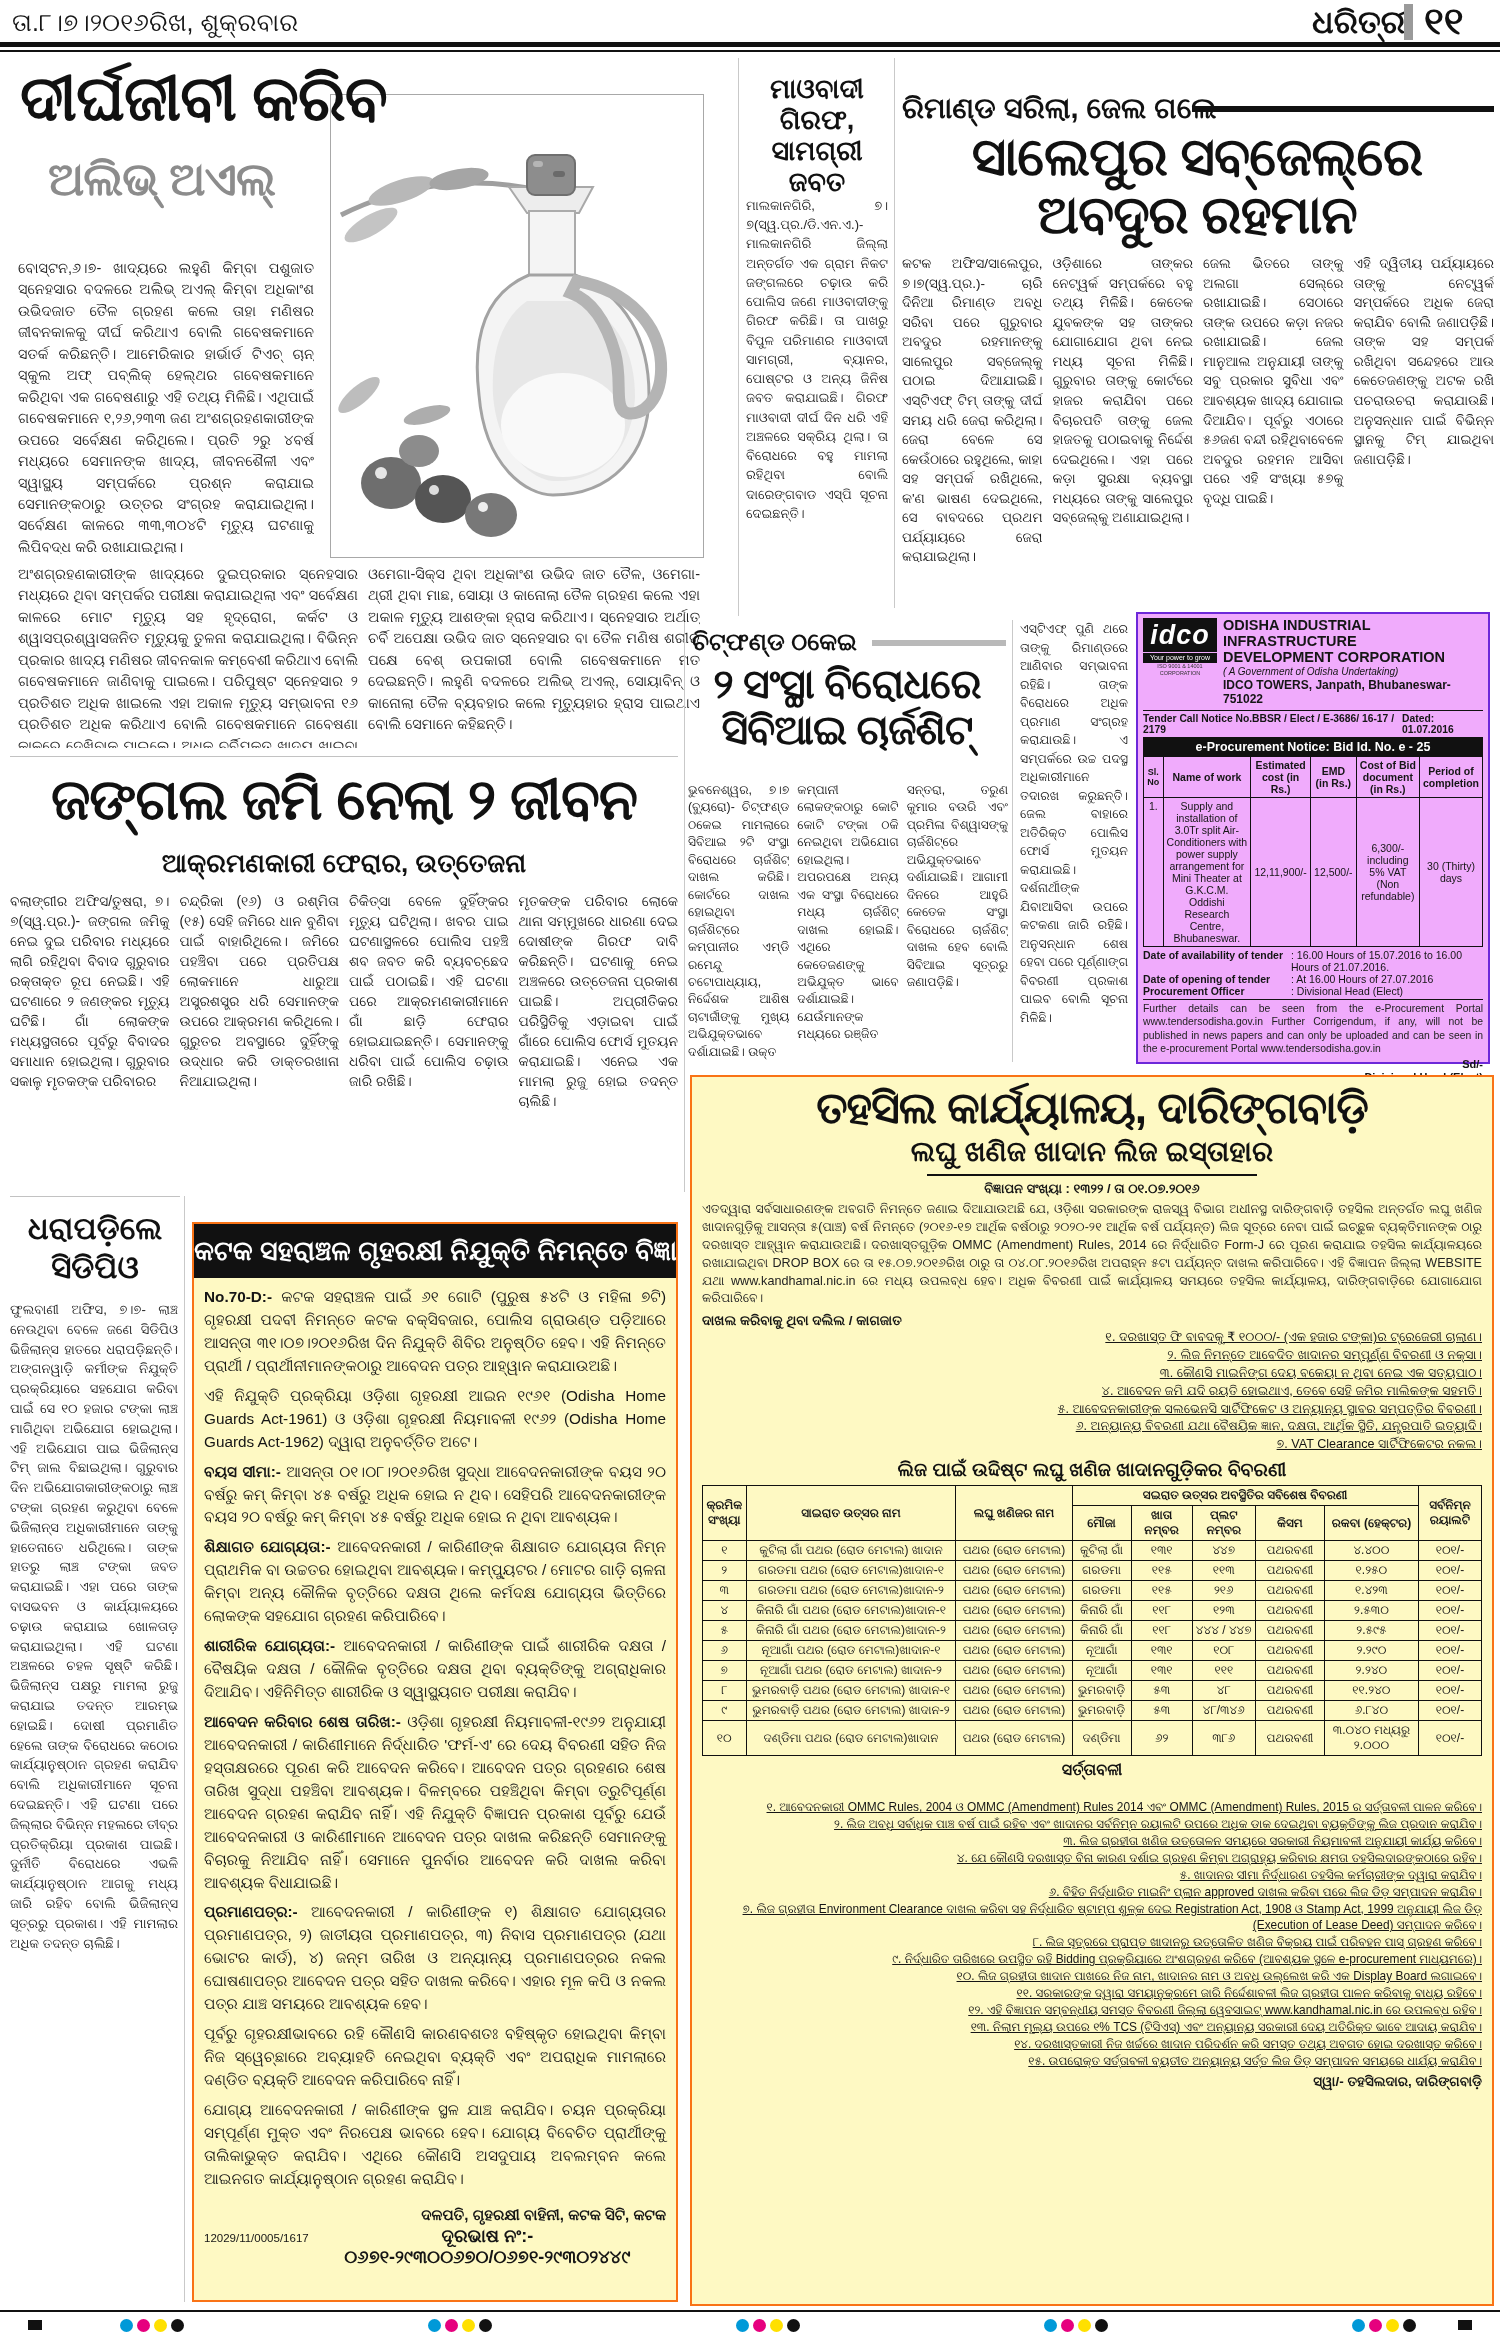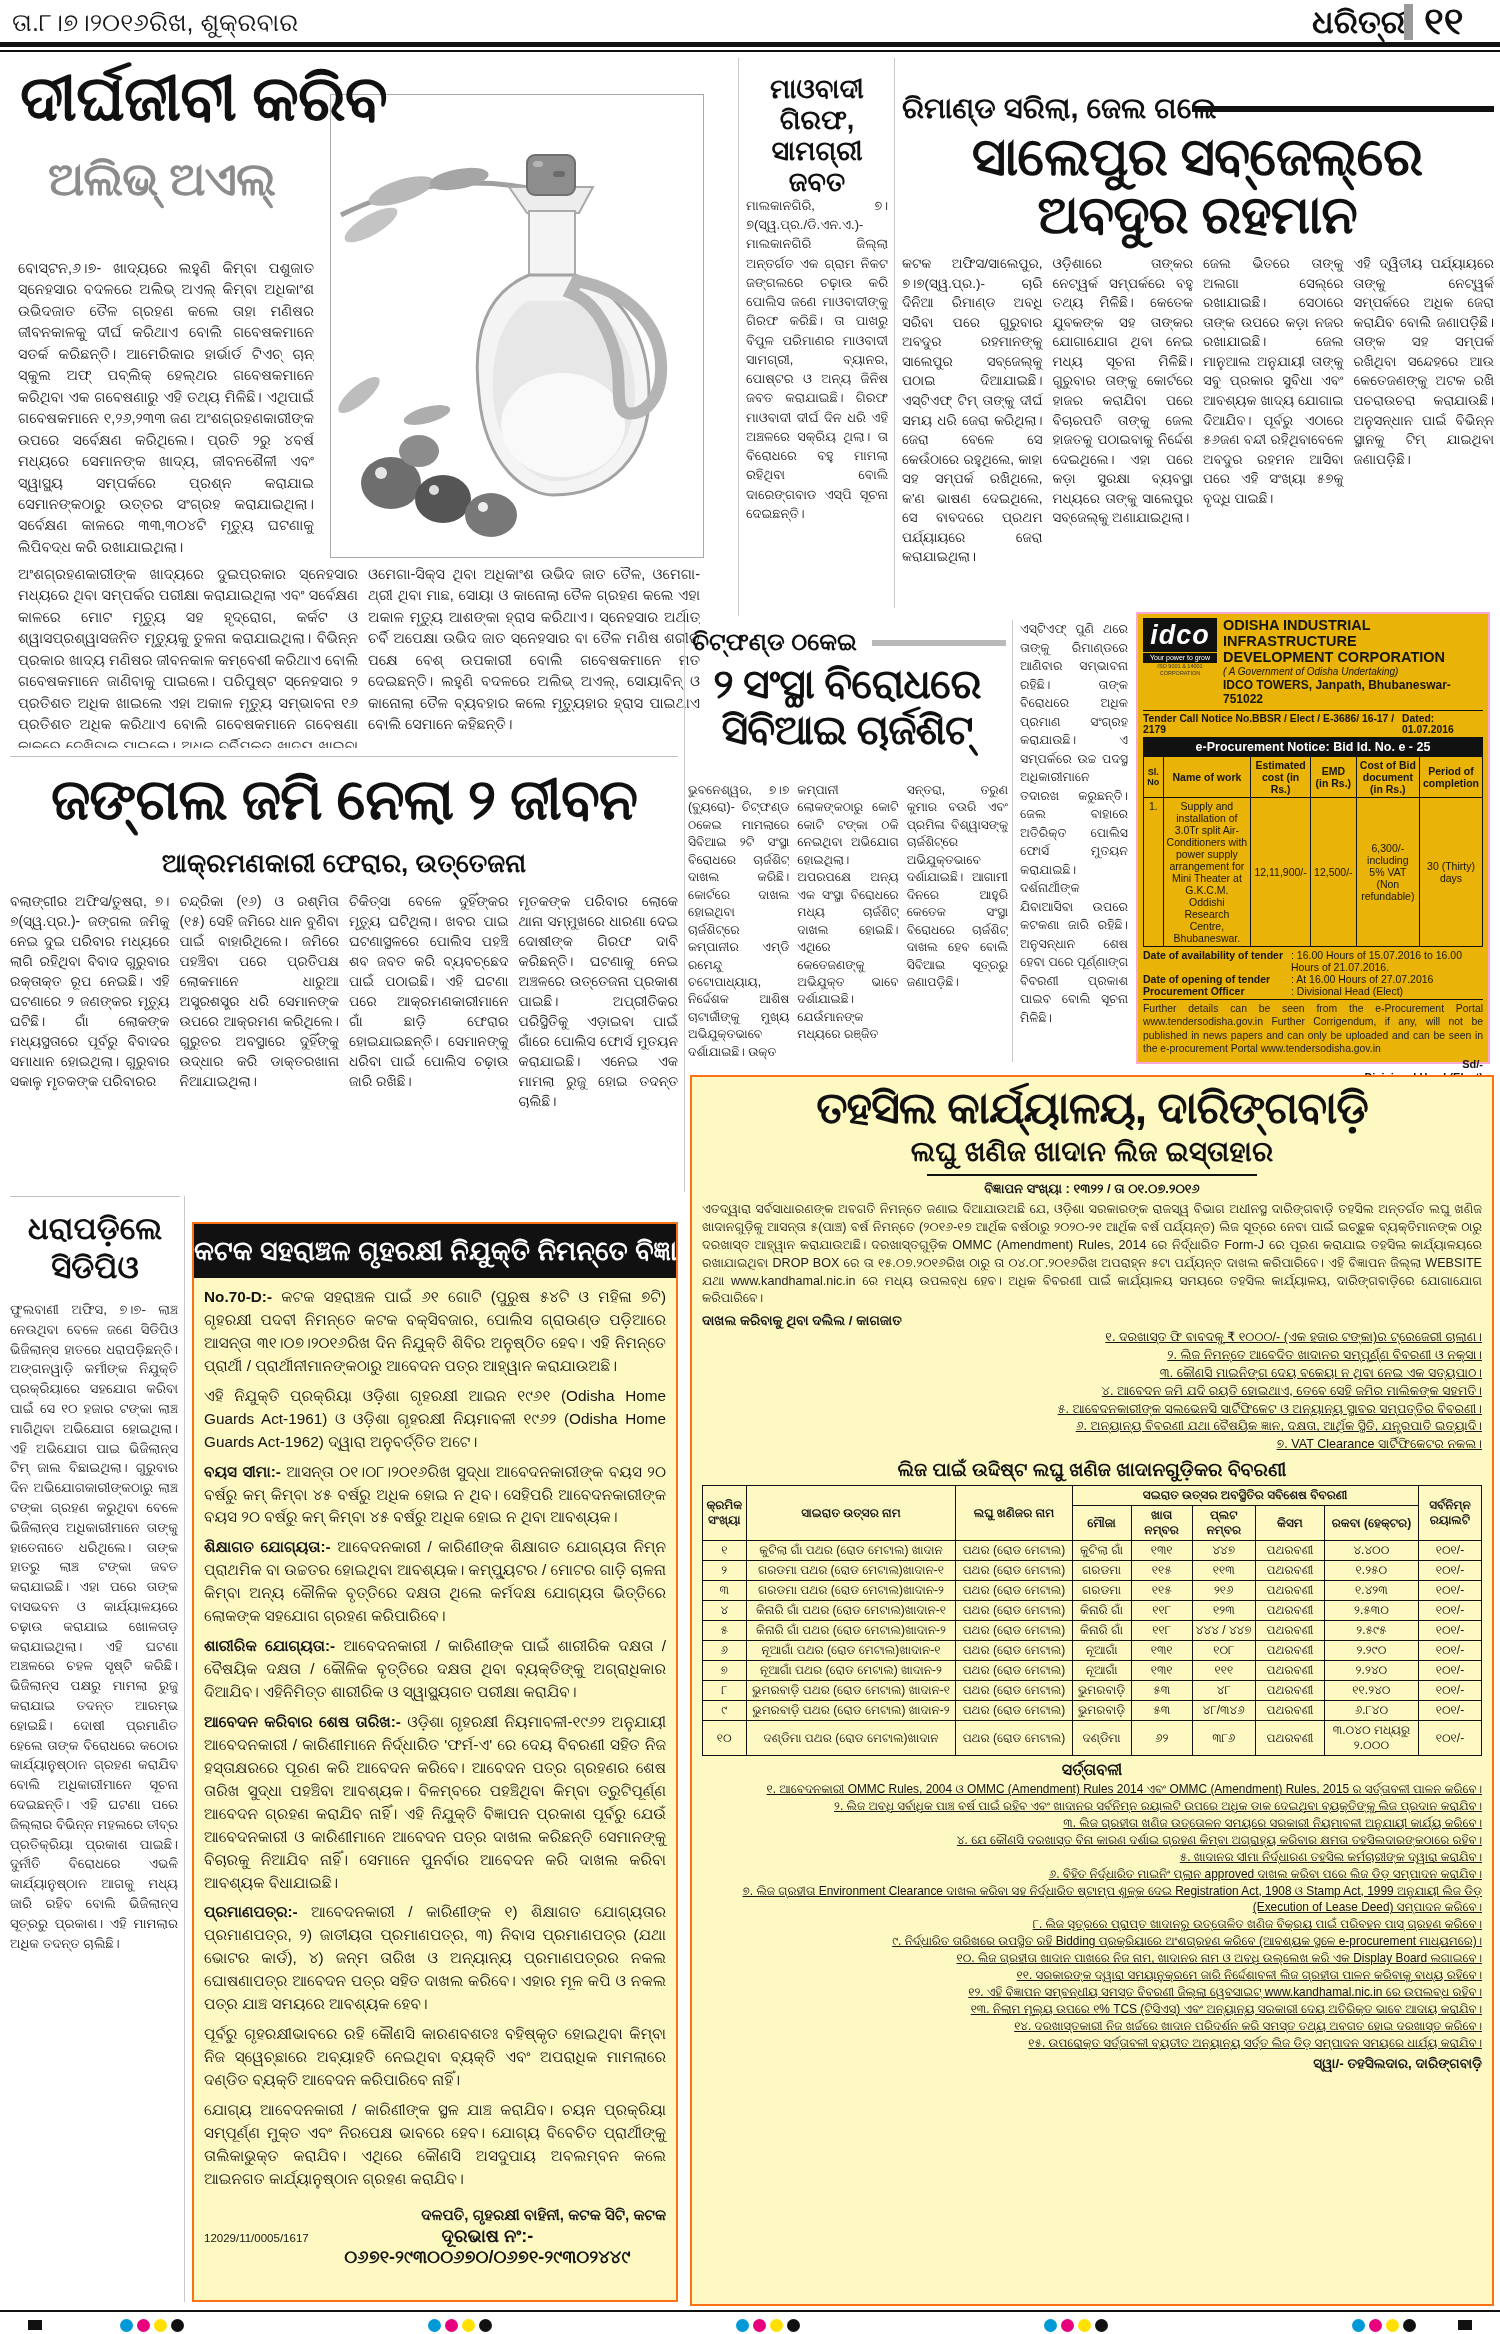--- a/index.html
+++ b/index.html
@@ -14,21 +14,21 @@
   .vline{width:1px;background:#c9c9c9;}
   .hline{height:1px;background:#c2c2c2;}
   .cols{display:flex;}
   .cols .ncol{flex:1 1 0;text-align:justify;overflow:hidden;}
   
   .masthead{font-weight:bold;font-size:32px;color:#111;}
   .pageno{font-weight:bold;font-size:38px;color:#111;}
   
   .photo{border:1px solid #a8a8a8;background:#fff;}
   
-  .idco{border:2px solid #f9a8d4;background:#eab308;font-size:10.5px;}
+  .idco{border:2px solid #6d28d9;background:#f0abfc;font-size:10.5px;}
   .idco table{border-collapse:collapse;width:100%;font-size:10.5px;}
   .idco th,.idco td{border:1px solid #111;padding:2px 3px;text-align:center;vertical-align:middle;}
   .idco .bar{background:#111;color:#fff;font-weight:bold;font-size:12.5px;text-align:center;padding:2px 0;}
   .logo{width:74px;}
   .logo .lg1{background:#111;color:#fff;font-weight:bold;font-style:italic;font-size:27px;text-align:center;line-height:34px;height:34px;letter-spacing:1px;}
   .logo .lg2{background:#111;color:#fff;font-size:7px;text-align:center;line-height:10px;height:10px;margin-top:1px;}
   .logo .lg3{color:#333;font-size:5.5px;text-align:center;line-height:7px;}
   
   .boxad{border:2px solid #f97316;background:#fef9c3;}
   .gp{margin:0 0 7px 0;text-align:justify;line-height:1.5;}
@@ -389,21 +389,21 @@
             <td>ଦଣ୍ଡିମା</td>
             <td>୬୨</td>
             <td>୩୮୬</td>
             <td>ପଥରବଣୀ</td>
             <td>୩.୦୪୦ ମଧ୍ୟରୁ ୨.୦୦୦</td>
             <td>୧୦୧/-</td>
           </tr>
         </tbody>
     </table>
     <div class="hl ctr" style="font-size:16px;letter-spacing:0;margin-top:5px;">ସର୍ତ୍ତାବଳୀ</div>
-    <div style="font-size:11.9px;margin-top:2px;">
+    <div style="font-size:11.9px;margin-top:20px;">
 
     <div class="li">୧.  ଆବେଦନକାରୀ OMMC Rules, 2004 ଓ OMMC (Amendment) Rules 2014 ଏବଂ OMMC (Amendment) Rules, 2015 ର ସର୍ତ୍ତାବଳୀ ପାଳନ କରିବେ।</div>
         <div class="li">୨.  ଲିଜ ଅବଧି ସର୍ବାଧିକ ପାଞ୍ଚ ବର୍ଷ ପାଇଁ ରହିବ ଏବଂ ଖାଦାନର ସର୍ବନିମ୍ନ ରୟାଲଟି ଉପରେ ଅଧିକ ଡାକ ଦେଇଥିବା ବ୍ୟକ୍ତିଙ୍କୁ ଲିଜ ପ୍ରଦାନ କରାଯିବ।</div>
         <div class="li">୩.  ଲିଜ ଗ୍ରହୀତା ଖଣିଜ ଉତ୍ତୋଳନ ସମୟରେ ସରକାରୀ ନିୟମାବଳୀ ଅନୁଯାୟୀ କାର୍ଯ୍ୟ କରିବେ।</div>
         <div class="li">୪.  ଯେ କୌଣସି ଦରଖାସ୍ତ ବିନା କାରଣ ଦର୍ଶାଇ ଗ୍ରହଣ କିମ୍ବା ଅଗ୍ରାହ୍ୟ କରିବାର କ୍ଷମତା ତହସିଲଦାରଙ୍କଠାରେ ରହିବ।</div>
         <div class="li">୫.  ଖାଦାନର ସୀମା ନିର୍ଦ୍ଧାରଣ ତହସିଲ କର୍ମଚାରୀଙ୍କ ଦ୍ୱାରା କରାଯିବ।</div>
         <div class="li">୬.  ବିହିତ ନିର୍ଦ୍ଧାରିତ ମାଇନିଂ ପ୍ଲାନ approved ଦାଖଲ କରିବା ପରେ ଲିଜ ଡିଡ଼ ସମ୍ପାଦନ କରାଯିବ।</div>
         <div class="li">୭.  ଲିଜ ଗ୍ରହୀତା Environment Clearance ଦାଖଲ କରିବା ସହ ନିର୍ଦ୍ଧାରିତ ଷ୍ଟାମ୍ପ ଶୁଳ୍କ ଦେଇ Registration Act, 1908 ଓ Stamp Act, 1999 ଅନୁଯାୟୀ ଲିଜ ଡିଡ଼ (Execution of Lease Deed) ସମ୍ପାଦନ କରିବେ।</div>
         <div class="li">୮.  ଲିଜ ସୂତ୍ରରେ ପ୍ରାପ୍ତ ଖାଦାନରୁ ଉତ୍ତୋଳିତ ଖଣିଜ ବିକ୍ରୟ ପାଇଁ ପରିବହନ ପାସ୍ ଗ୍ରହଣ କରିବେ।</div>
         <div class="li">୯.  ନିର୍ଦ୍ଧାରିତ ତାରିଖରେ ଉପସ୍ଥିତ ରହି Bidding ପ୍ରକ୍ରିୟାରେ ଅଂଶଗ୍ରହଣ କରିବେ (ଆବଶ୍ୟକ ସ୍ଥଳେ e-procurement ମାଧ୍ୟମରେ)।</div>

